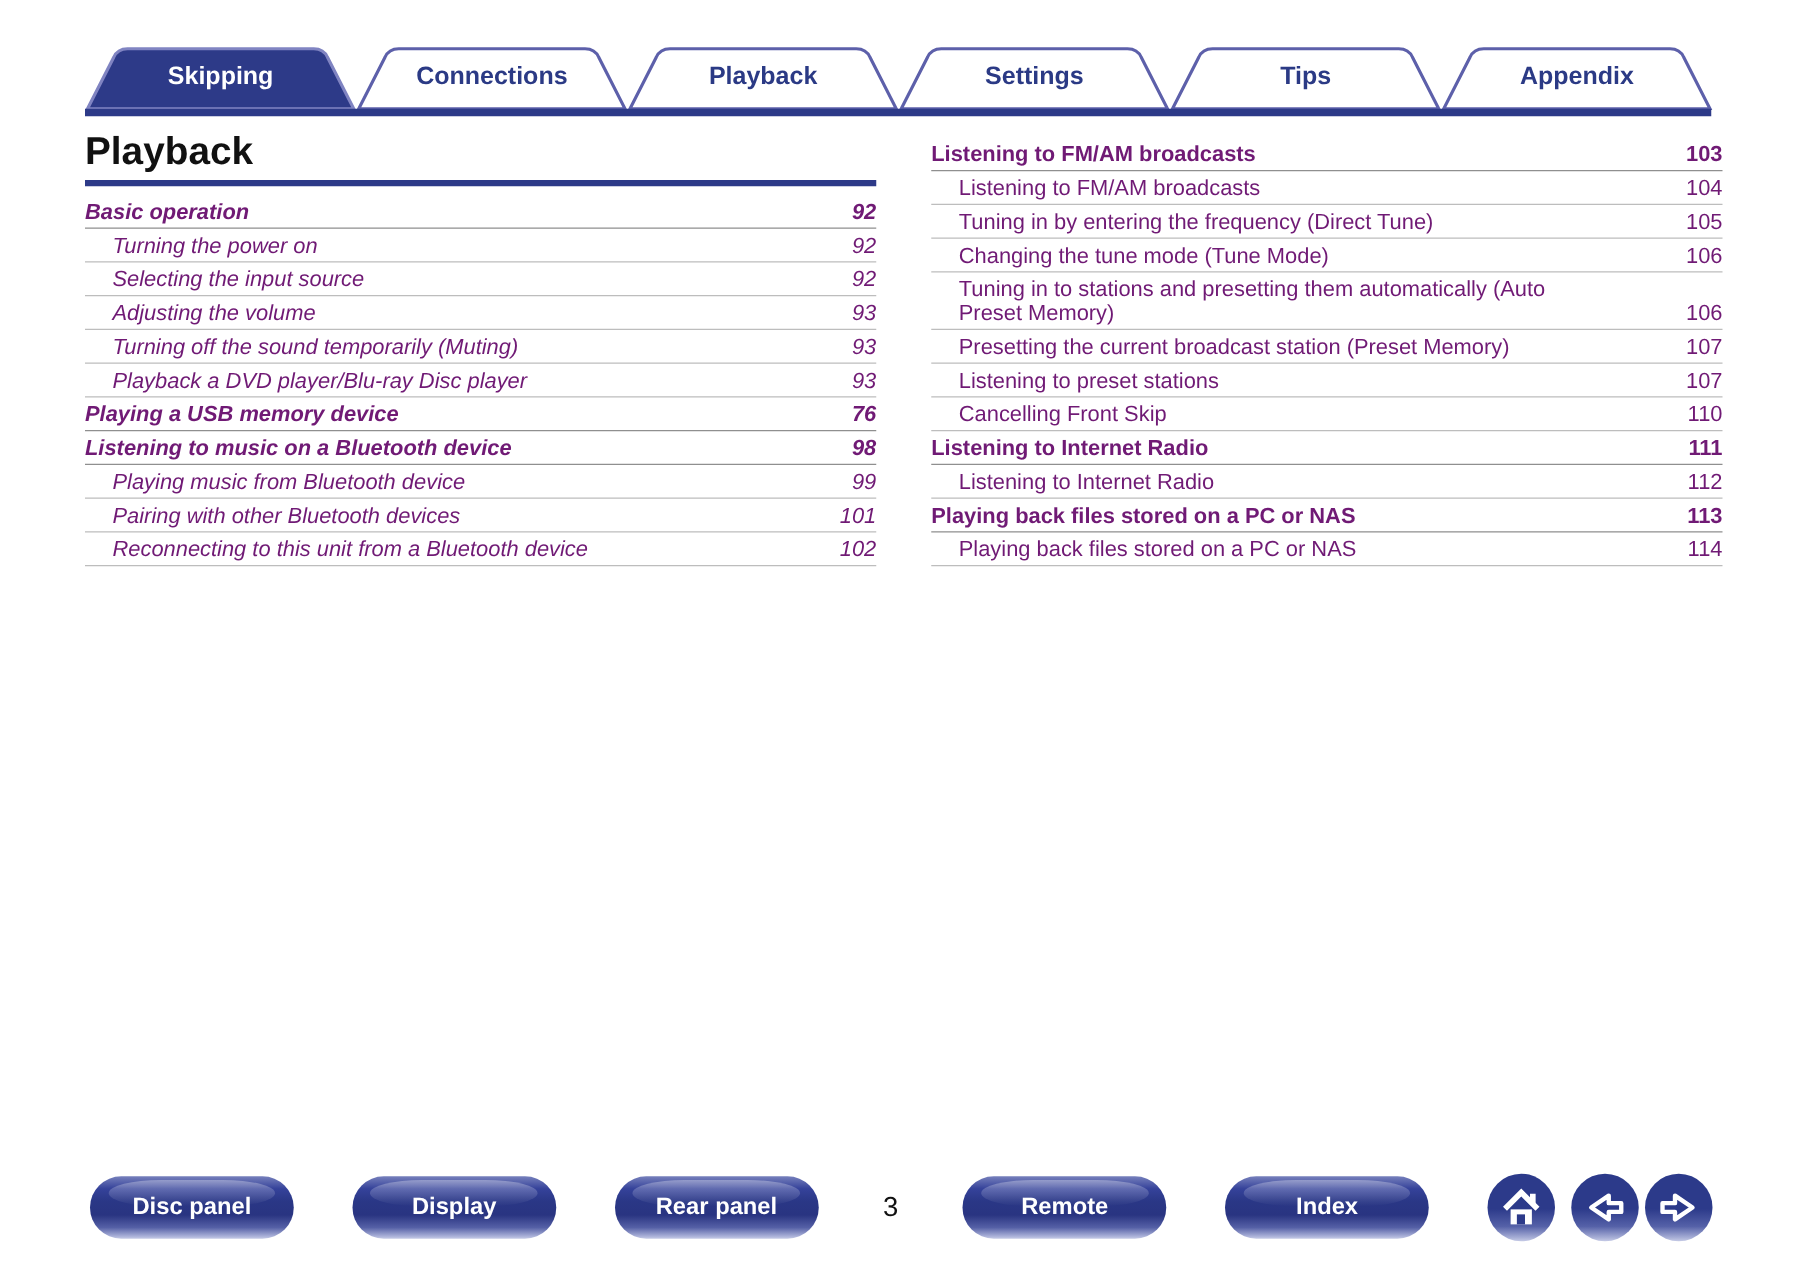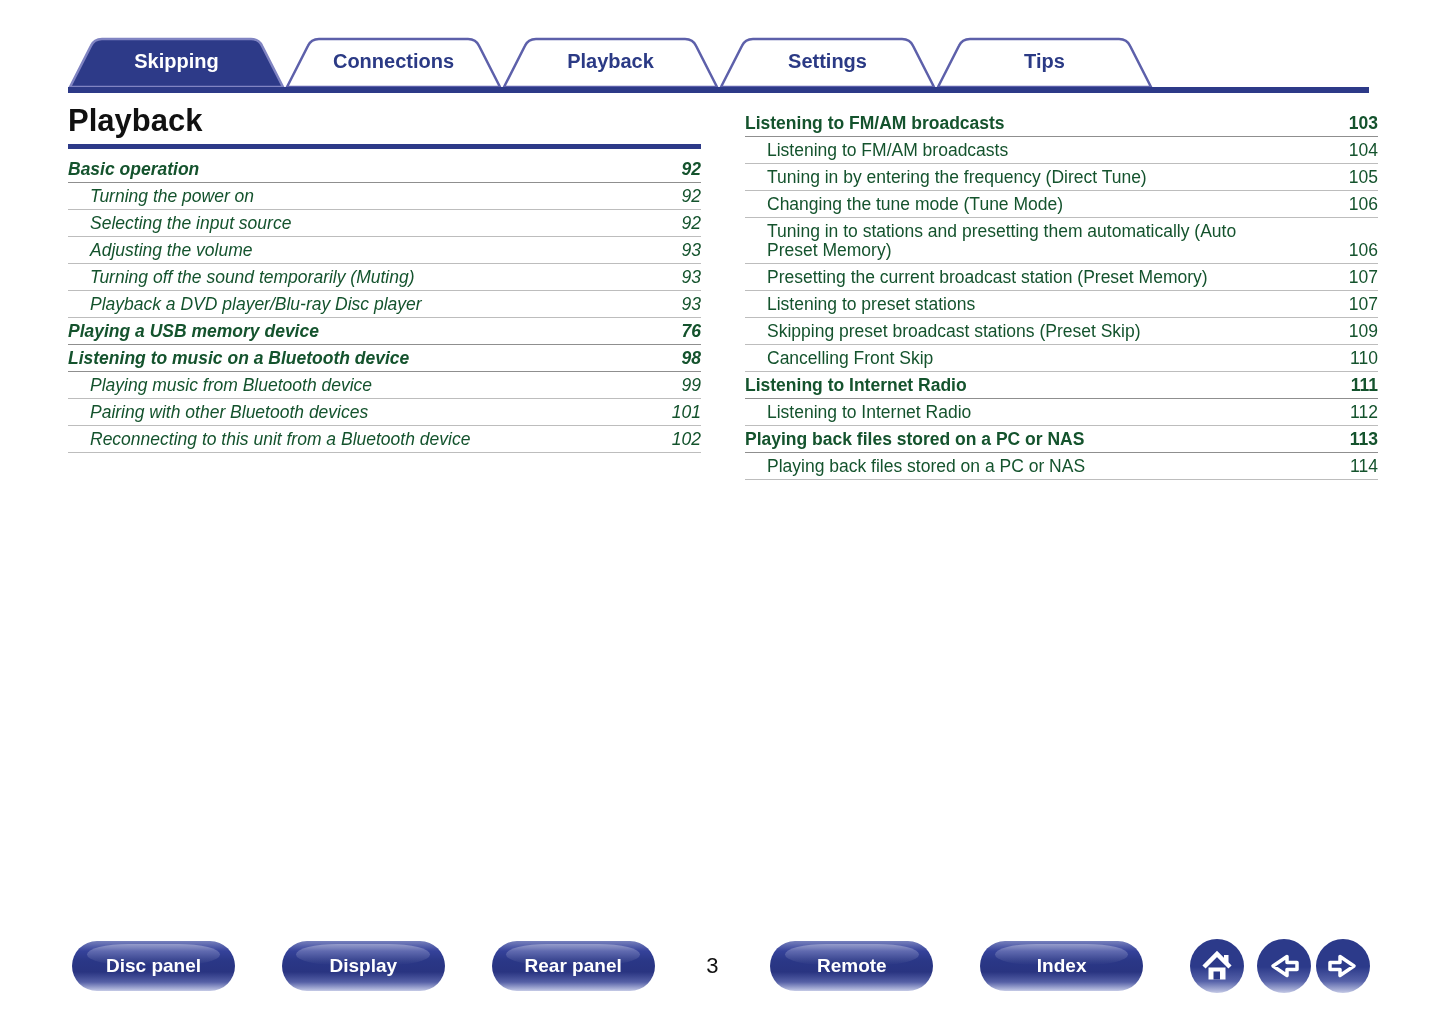--- a/index.html
+++ b/index.html
@@ -76,21 +76,21 @@
   .toc-col.right { left: 745px; top: 110px; }
 
   .toc-row {
     display: flex;
     justify-content: space-between;
     align-items: flex-end;
     gap: 14px;
     padding: 4px 0 3px 0;
     border-bottom: 1px solid #bdbdbd;
     font-size: 17.5px;
-    color: #14532d;
+    color: #701a75;
     cursor: pointer;
   }
   .toc-row.bold { font-weight: bold; border-bottom-color: #8f8f8f; }
   .toc-row.indent { padding-left: 22px; }
   .toc-text { white-space: pre-line; line-height: 19px; }
   .toc-num  { line-height: 19px; flex: 0 0 auto; }
 
   
   .footer {
     position: absolute;
@@ -169,20 +169,26 @@
       <path d="M 2 52 L 23 10 Q 26 3 34 3 L 183 3 Q 191 3 194 10 L 215 52 Z"></path>
     </svg>
     <span class="tab-label">Settings</span>
   </div>
       <div class="tab">
     <svg viewBox="0 0 217 53" preserveAspectRatio="none">
       <path d="M 2 52 L 23 10 Q 26 3 34 3 L 183 3 Q 191 3 194 10 L 215 52 Z"></path>
     </svg>
     <span class="tab-label">Tips</span>
   </div>
+      <div class="tab">
+    <svg viewBox="0 0 217 53" preserveAspectRatio="none">
+      <path d="M 2 52 L 23 10 Q 26 3 34 3 L 183 3 Q 191 3 194 10 L 215 52 Z"></path>
+    </svg>
+    <span class="tab-label">Appendix</span>
+  </div>
     </nav>
   <div class="tab-underline"></div>
 
   <h1 class="page-title">Playback</h1>
   <div class="title-rule"></div>
 
   <section class="toc-col left">
       <div class="toc-row bold">
     <span class="toc-text">Basic operation</span>
     <span class="toc-num">92</span>
@@ -250,24 +256,20 @@
 Preset Memory)</span>
     <span class="toc-num">106</span>
   </div>
       <div class="toc-row indent">
     <span class="toc-text">Presetting the current broadcast station (Preset Memory)</span>
     <span class="toc-num">107</span>
   </div>
       <div class="toc-row indent">
     <span class="toc-text">Listening to preset stations</span>
     <span class="toc-num">107</span>
-  </div>
-      <div class="toc-row indent">
-    <span class="toc-text">Skipping preset broadcast stations (Preset Skip)</span>
-    <span class="toc-num">109</span>
   </div>
       <div class="toc-row indent">
     <span class="toc-text">Cancelling Front Skip</span>
     <span class="toc-num">110</span>
   </div>
       <div class="toc-row bold">
     <span class="toc-text">Listening to Internet Radio</span>
     <span class="toc-num">111</span>
   </div>
       <div class="toc-row indent">

